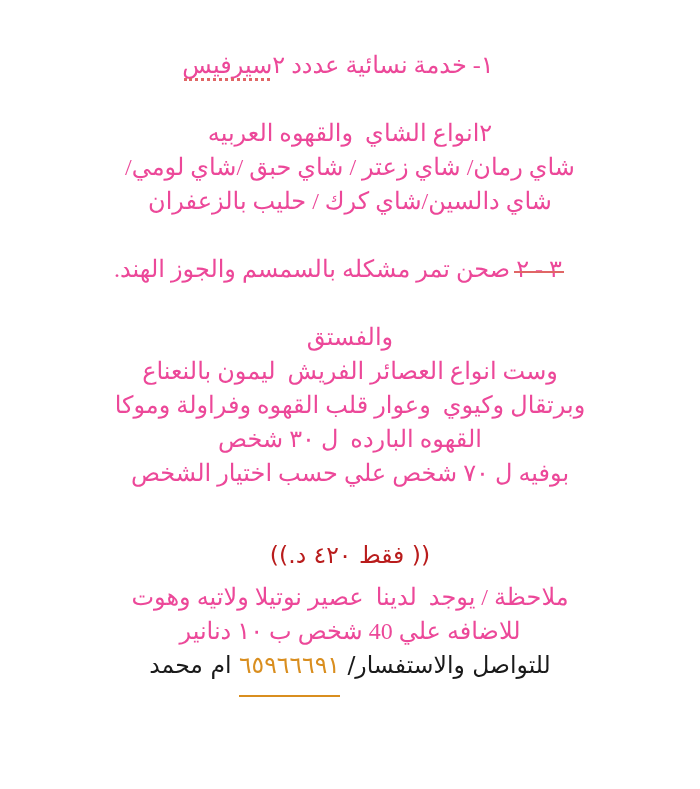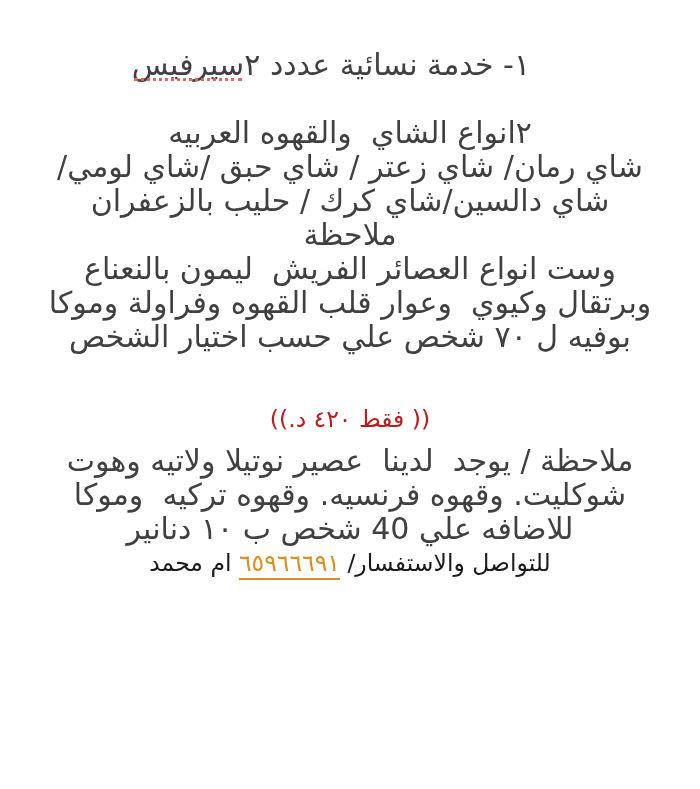--- a/index.html
+++ b/index.html
@@ -17,25 +17,26 @@
   .page {
     position: relative;
     width: 700px;
     height: 789px;
     box-sizing: border-box;
     padding: 8px 26px 10px 26px;
     direction: rtl;
     text-align: center;
   }
   .line {
-    font-size: 30px;
+    font-size: 24px;
     line-height: 34px;
-    color: #404040;
+    color: #ec4899;
     white-space: pre-wrap;
     letter-spacing: 0px;
+    font-family: Liberation Serif, serif;
   }
   .l-first {
     margin-top: 6px;
   }
   .dotted-under {
     position: relative;
     display: inline-block;
   }
   .dotted-under::after {
     content: "";
@@ -63,54 +64,57 @@
     height: 48px;
   }
   .price-line {
     font-size: 23.5px;
     line-height: 34px;
     color: #b91c1c;
   }
   .phone {
     color: #d98e1f;
     border-bottom: 2px solid #d98e1f;
-    padding-bottom: 1px;
+    padding-bottom: 16px;
   }
   .contact-line {
     font-size: 23.5px;
     line-height: 34px;
   }
   .spacer-sm { height: 8px; }
 </style>
 </head>
 <body>
 
 <div class="page">
 
   <div class="line l-first">
     <span>١- خدمة نسائية عددد ٢</span><span class="dotted-under">سيرفيس</span>
   </div>
 
   <div class="line">٢انواع الشاي  والقهوه العربيه</div>
   <div class="line">شاي رمان/ شاي زعتر / شاي حبق /شاي لومي/</div>
   <div class="line">شاي دالسين/شاي كرك / حليب بالزعفران</div>
 
+  <div class="line">
+    <span class="strike-red">٣ - ٢</span><span> صحن تمر مشكله بالسمسم والجوز الهند.</span>
+  </div>
 
-  <div class="line">ملاحظة</div>
+  <div class="line">والفستق</div>
   <div class="line">وست انواع العصائر الفريش  ليمون بالنعناع</div>
   <div class="line">وبرتقال وكيوي  وعوار قلب القهوه وفراولة وموكا</div>
+  <div class="line">القهوه البارده  ل ٣٠ شخص</div>
   <div class="line">بوفيه ل ٧٠ شخص علي حسب اختيار الشخص</div>
 
   <div class="gap-block"></div>
 
   <div class="price-line">(( فقط ٤٢٠ د.))</div>
 
   <div class="spacer-sm"></div>
 
   <div class="line">ملاحظة / يوجد  لدينا  عصير نوتيلا ولاتيه وهوت</div>
-  <div class="line">شوكليت. وقهوه فرنسيه. وقهوه تركيه  وموكا</div>
   <div class="line">للاضافه علي 40 شخص ب ١٠ دنانير</div>
 
   <div class="contact-line">
     <span>للتواصل  والاستفسار/ </span><span class="phone">٦٥٩٦٦٦٩١</span><span> ام محمد</span>
   </div>
 
 </div>
 
 </body></html>

